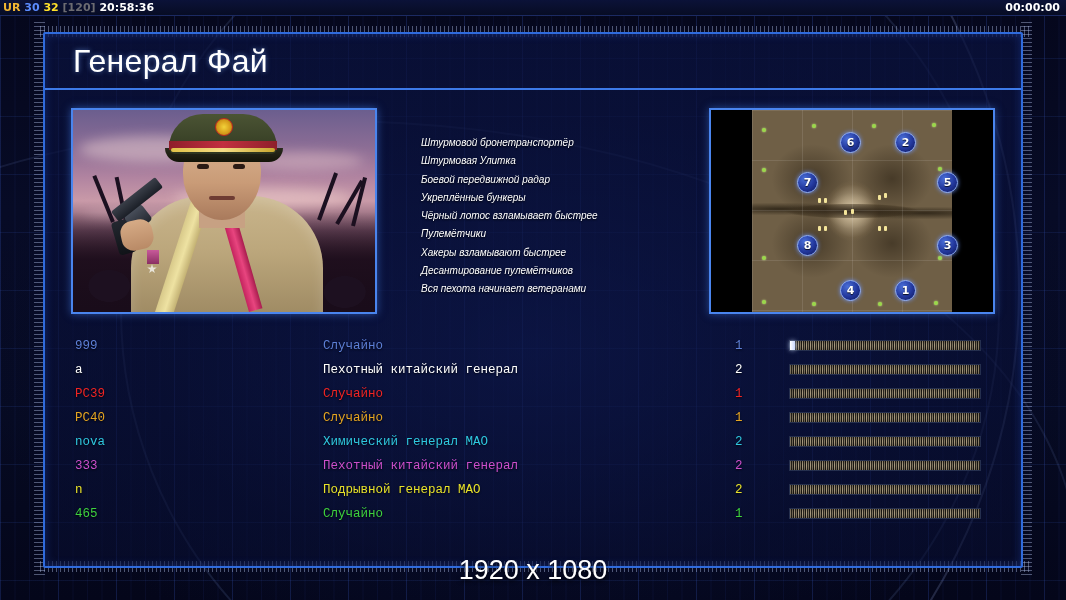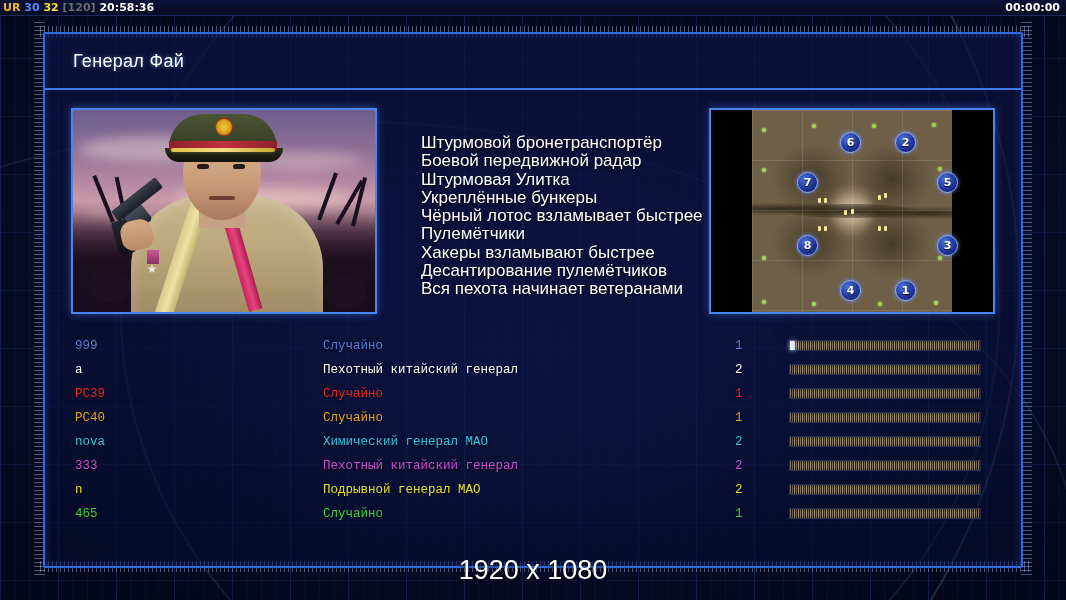--- a/index.html
+++ b/index.html
@@ -98,21 +98,21 @@
     z-index: 10;
   }
   .panel-title {
     position: absolute; left: 0; top: 0; width: 100%; height: 56px;
     border-bottom: 2px solid #3d7ae8;
     display: flex; align-items: center;
   }
   .panel-title h1 {
     margin-left: 28px;
     color: #ffffff;
-    font-size: 18px;
+    font-size: 32px;
     font-weight: normal;
     letter-spacing: 0.3px;
     text-shadow: 0 0 5px rgba(120,170,255,0.55);
   }
 
   
   .content-row {
     position: absolute; left: 26px; top: 74px; right: 26px; height: 212px;
     display: flex; align-items: flex-start;
   }
@@ -240,24 +240,25 @@
     background: linear-gradient(180deg,#d6ab86,#b98a66); border-radius:12px; transform: rotate(-12deg);
   }
 
   
   .abilities {
     flex: 1 1 auto;
     padding-left: 44px; padding-top: 26px;
   }
   .ability {
     color: #ffffff;
-    font-size: 17px;
+    font-size: 10px;
     line-height: 18.3px;
     text-shadow: 0 1px 2px rgba(0,0,0,0.85);
     white-space: nowrap;
+    font-style: italic;
   }
 
   
   .map-frame {
     position: relative; flex: 0 0 auto;
     width: 286px; height: 206px;
     border: 2px solid #4a85ee;
     box-shadow: 0 0 8px rgba(70,130,240,0.5);
     background: #000000;
     overflow: hidden;
@@ -443,22 +444,22 @@
           <div class="cap-badge"></div>
           <div class="gun-grip"></div>
           <div class="gun-cyl"></div>
           <div class="gun-barrel"></div>
           <div class="hand"></div>
         </div>
       </div>
 
       <div class="abilities" id="abilities">
           <div class="ability">Штурмовой бронетранспортёр</div>
+          <div class="ability">Штурмовая Улитка</div>
           <div class="ability">Боевой передвижной радар</div>
-          <div class="ability">Штурмовая Улитка</div>
           <div class="ability">Укреплённые бункеры</div>
           <div class="ability">Чёрный лотос взламывает быстрее</div>
           <div class="ability">Пулемётчики</div>
           <div class="ability">Хакеры взламывают быстрее</div>
           <div class="ability">Десантирование пулемётчиков</div>
           <div class="ability">Вся пехота начинает ветеранами</div>
         </div>
 
       <div class="map-frame">
         <div class="map-img">

